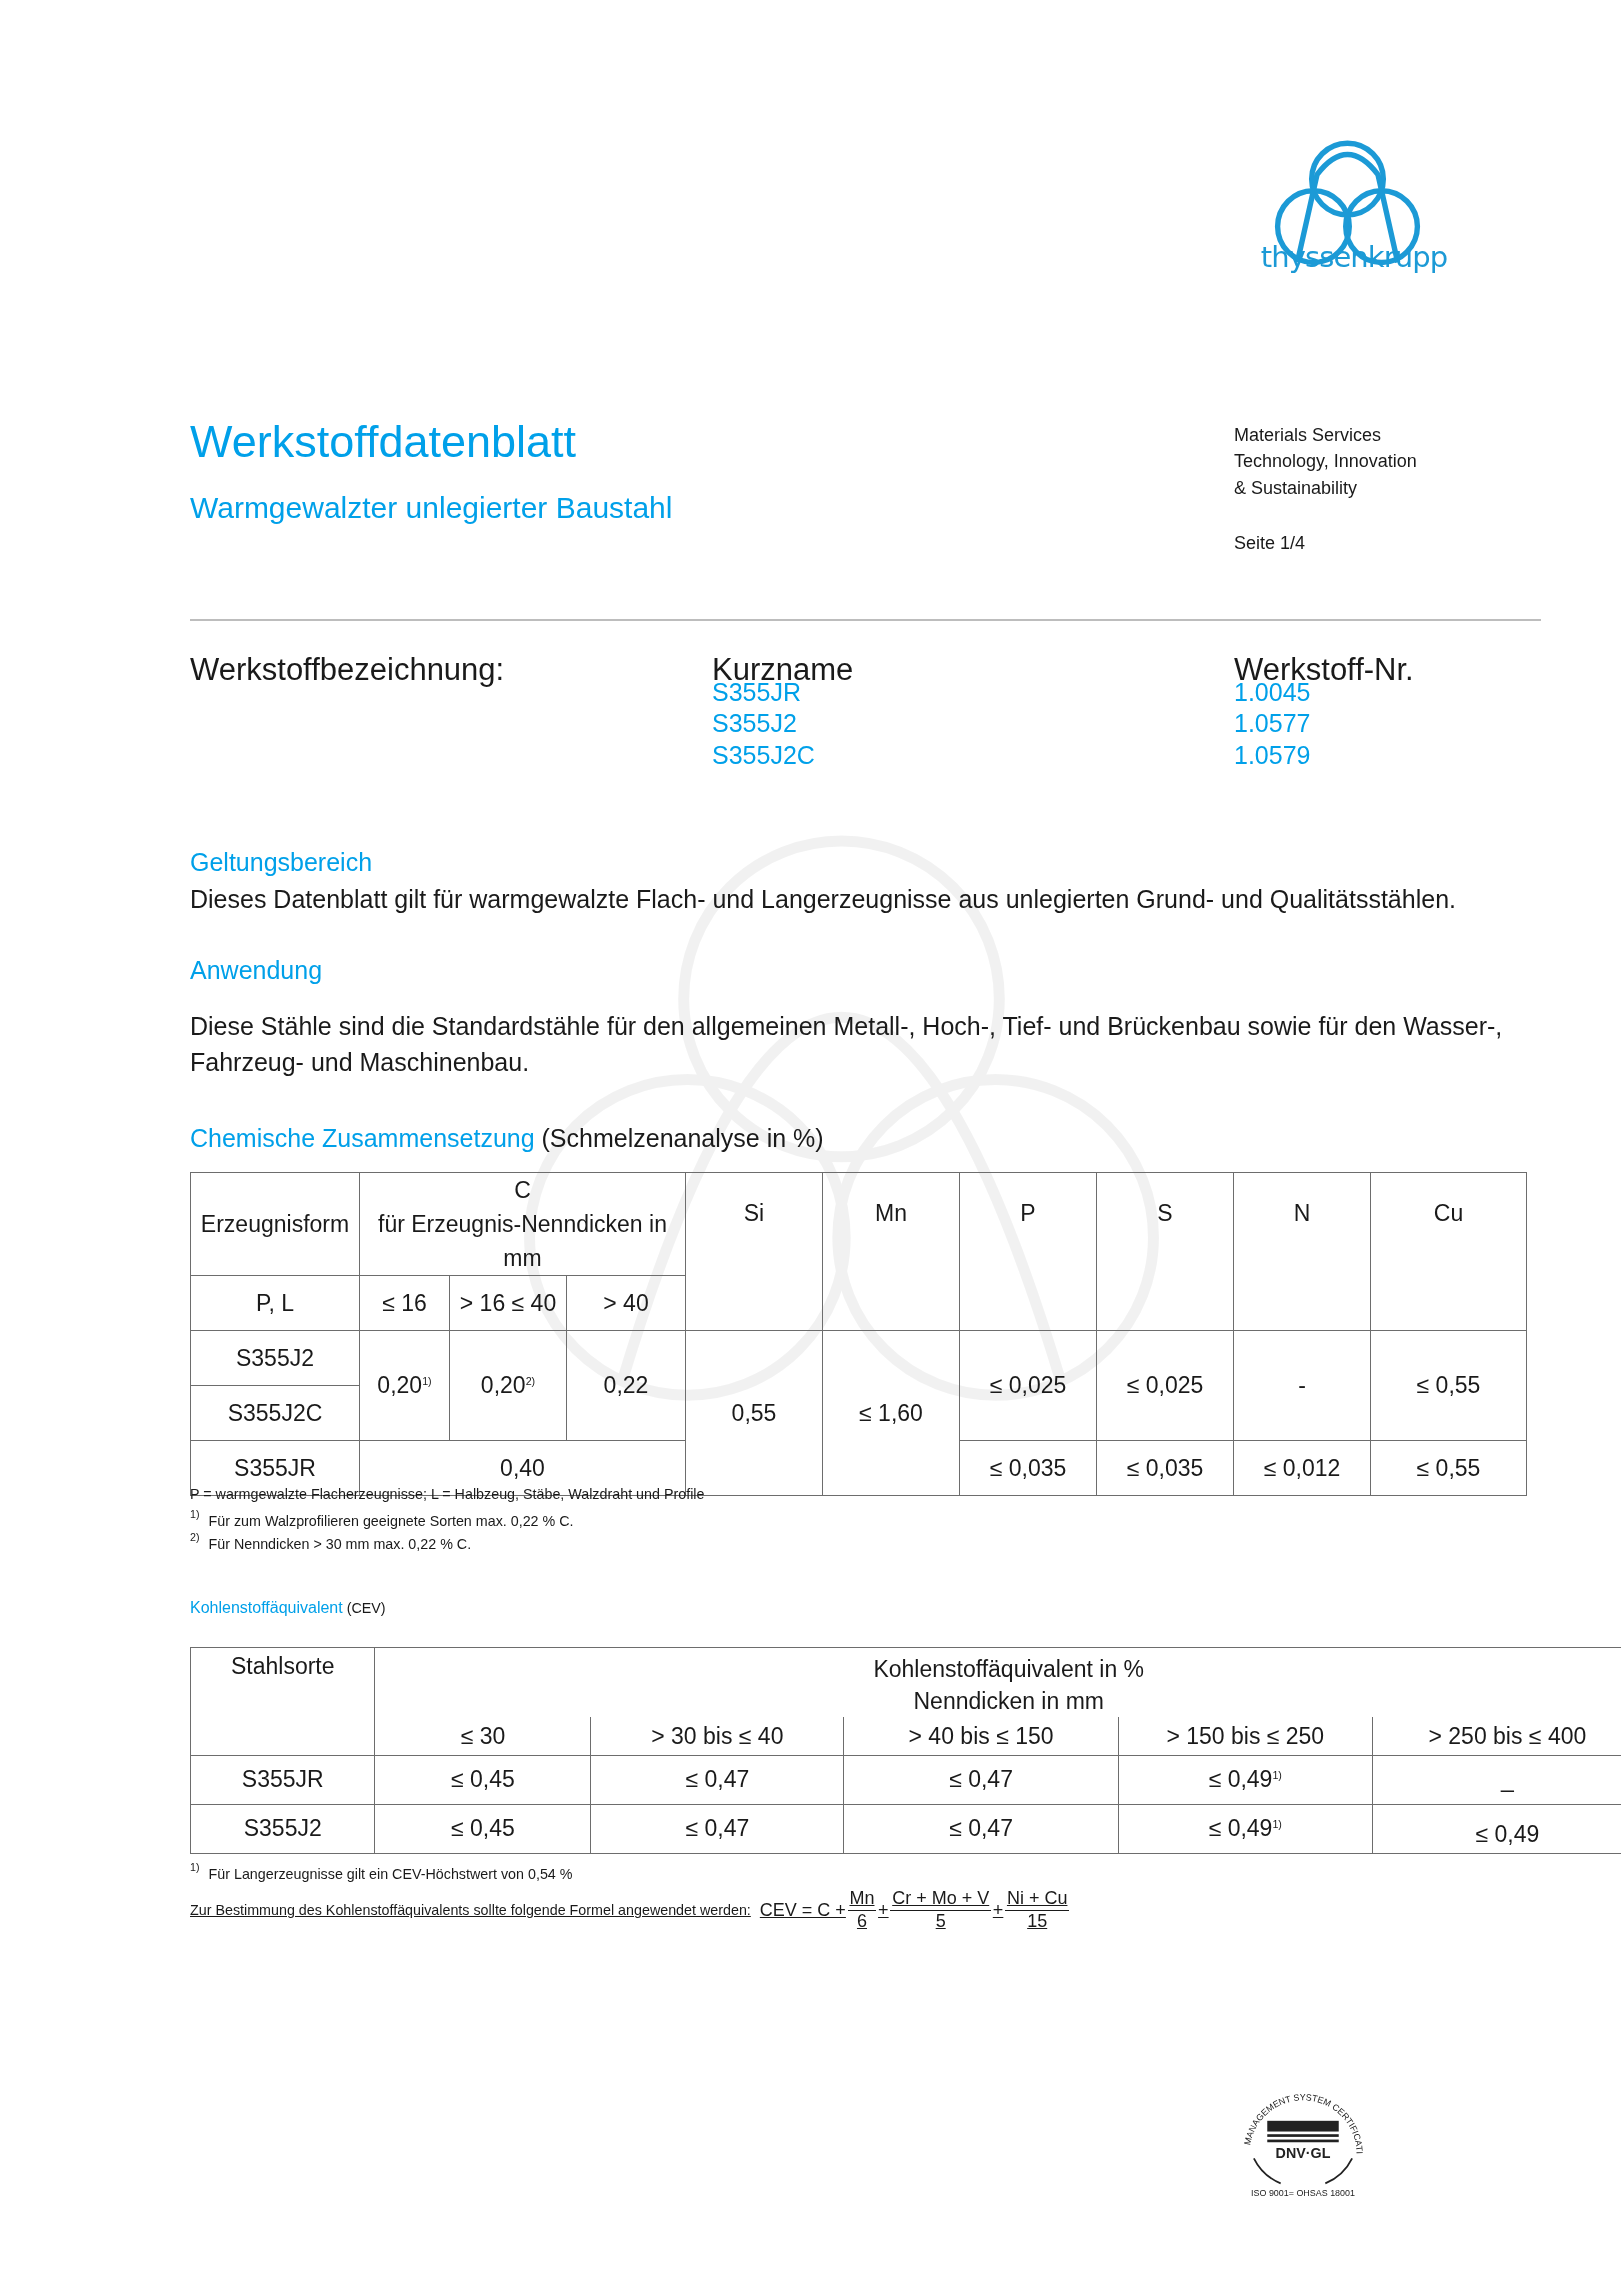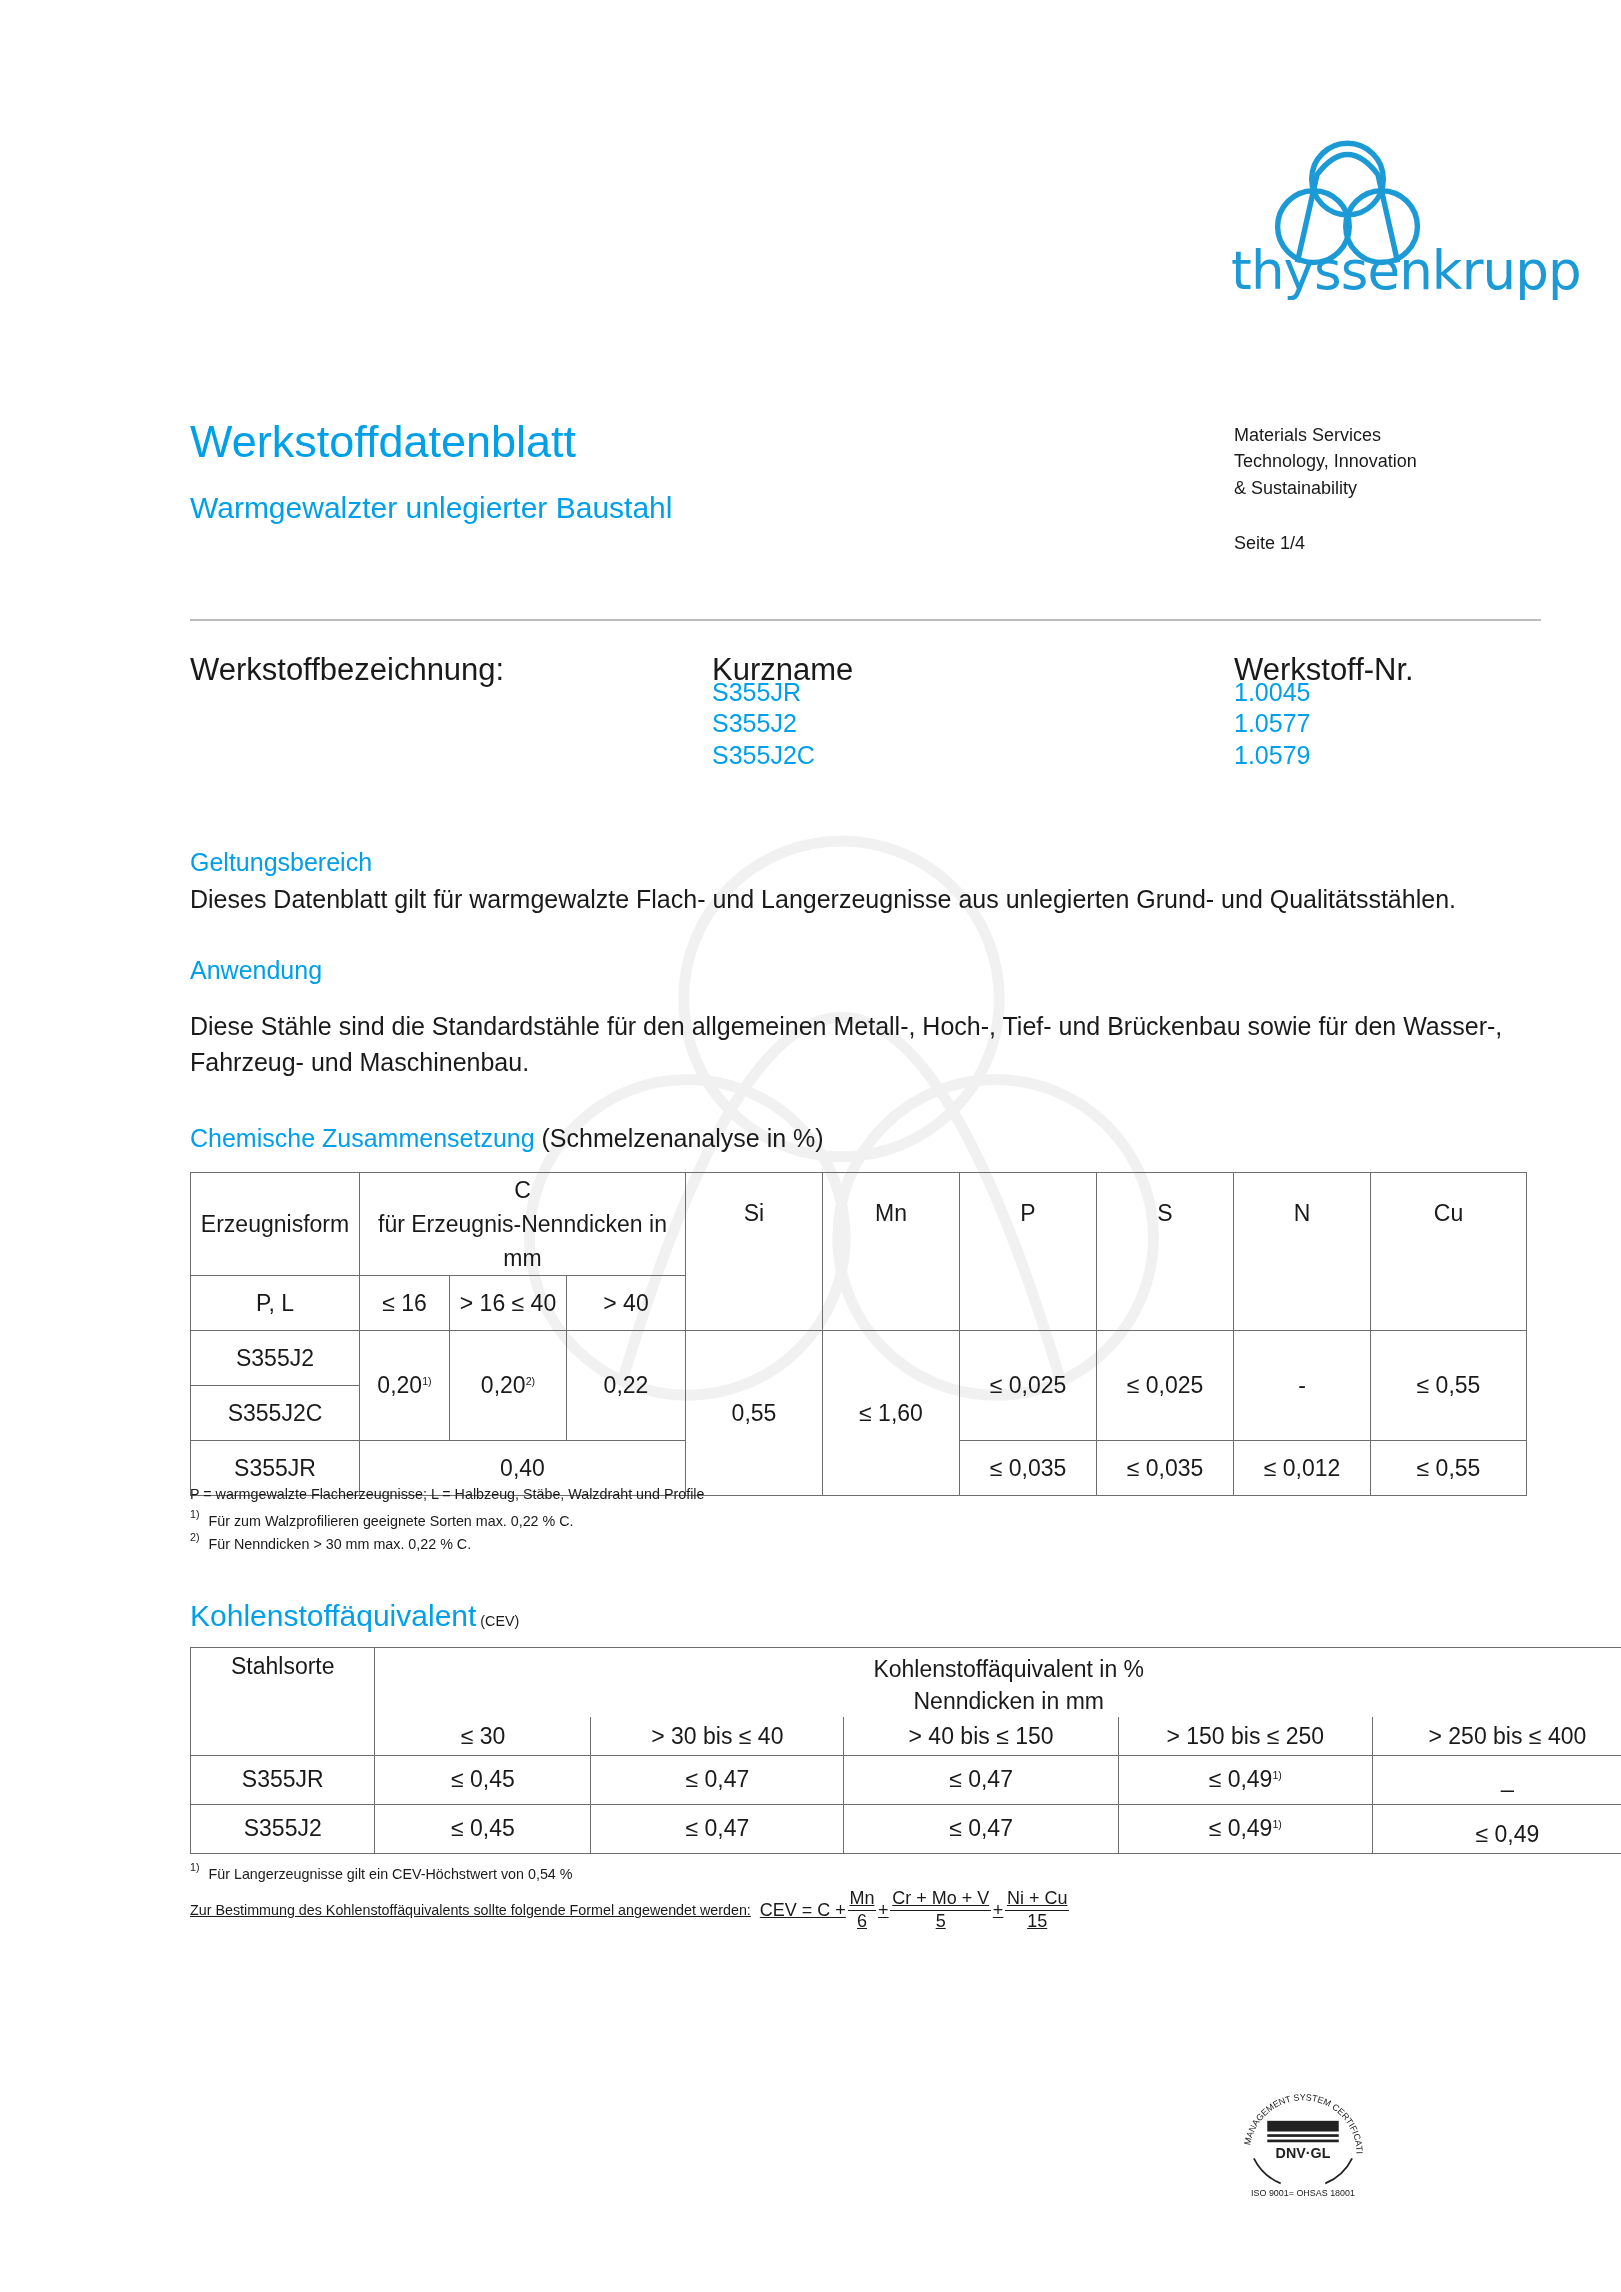--- a/index.html
+++ b/index.html
@@ -2,21 +2,21 @@
 <html style="font-size:14.3px"><head>
   <meta charset="utf-8">
   <style>
     html, body { margin:0; padding:0; background:#fff; }
     body { width:1621px; height:2293px; position:relative; overflow:hidden;
       font-family:"Liberation Sans Narrow","Liberation Sans", sans-serif; color:#1a1a1a; }
     .abs { position:absolute; }
     .blue { color:#00a0e9; }
     
     #logo { left:1231px; top:112px; width:233px; height:188px; }
-    #logo-text { left:1231px; top:240px; width:246px; font-size:53px; color:#1c9ad6; font-family:"DejaVu Sans", sans-serif; letter-spacing:-0.9px; }
+    #logo-text { left:1231px; top:240px; width:246px; text-align:center; font-size:29px; color:#1c9ad6; font-family:"DejaVu Sans", sans-serif; letter-spacing:-0.9px; }
     
     #title { left:190px; top:416px; font-size:45px; color:#00a0e9; }
     #subtitle { left:190px; top:491px; font-size:30px; color:#00a0e9; }
     .meta { left:1234px; font-size:18px; color:#1a1a1a; }
     #hr { left:190px; top:619px; width:1351px; height:1.8px; background:#bdbdbd; }
     
     .dlabel { font-size:31px; top:652px; }
     .dval { font-size:25px; color:#00a0e9; line-height:31px; }
     .sec-h { left:190px; font-size:25px; color:#00a0e9; }
     .para { left:190px; font-size:25px; line-height:36px; width:1361px; }
@@ -144,21 +144,21 @@
     <td>≤ 0,55</td>
   </tr>
 </tbody>
   </table>
 
 <div class="abs fn" style="top:1486px"><span>P =  warmgewalzte Flacherzeugnisse;   L = Halbzeug, Stäbe, Walzdraht und Profile</span></div>
 <div class="abs fn" style="top:1508px"><sup style="margin-right:9px">1)</sup><span>Für zum Walzprofilieren geeignete Sorten max. 0,22 % C.</span></div>
 <div class="abs fn" style="top:1531px"><sup style="margin-right:9px">2)</sup><span>Für Nenndicken &gt; 30 mm max. 0,22 % C.</span></div>
 
 <div class="abs" style="left:190px;top:1599px">
-  <span class="blue" style="font-size:30px">Kohlenstoffäquivalent</span>
+  <span class="blue" style="font-size:16px">Kohlenstoffäquivalent</span>
   <span style="font-size:14.3px">(CEV)</span>
 </div>
 
 <table id="cev">
   <colgroup>
     <col style="width:170px">
       <col style="width:199px">
       <col style="width:233px">
       <col style="width:253px">
       <col style="width:234px">

